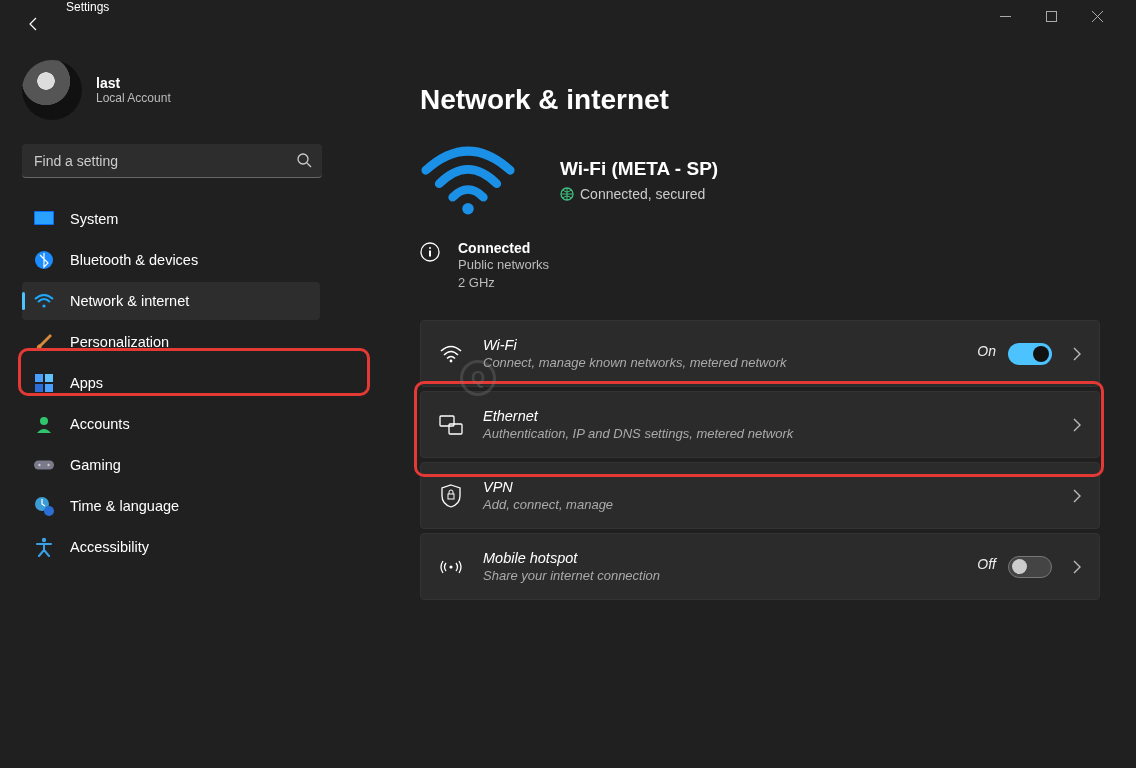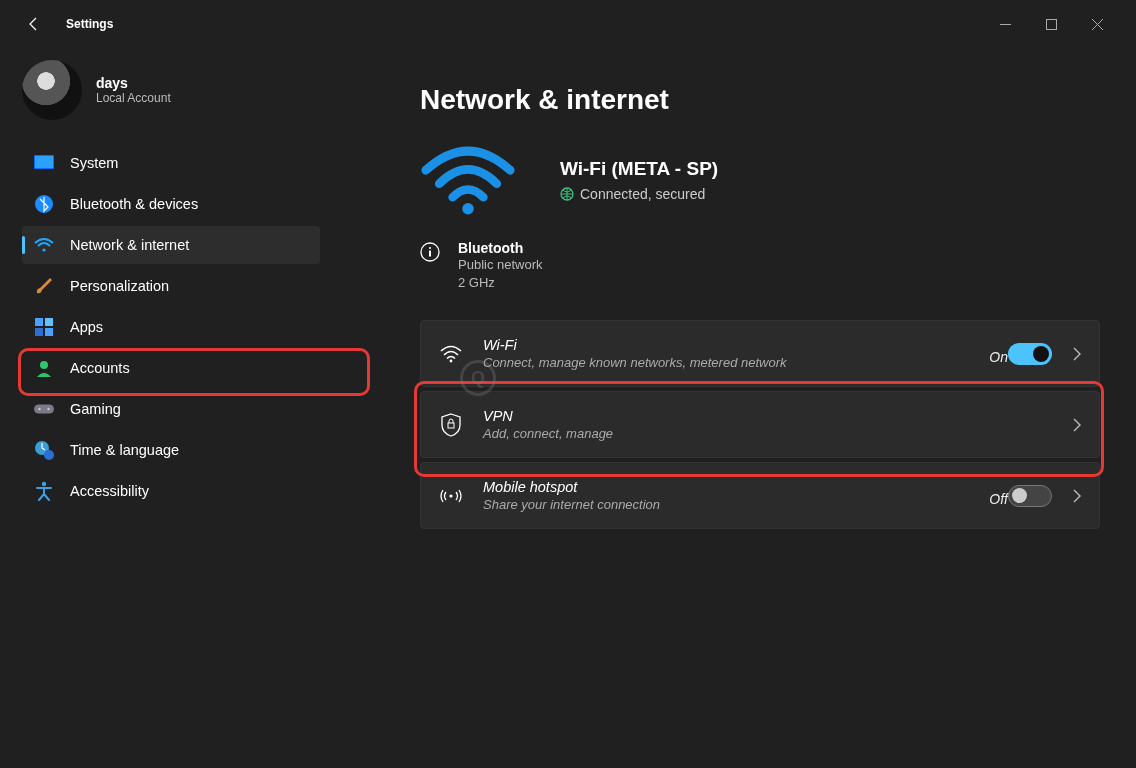--- a/index.html
+++ b/index.html
@@ -1,17 +1,17 @@
 <!DOCTYPE html>
 <html><head>
 <meta charset="utf-8">
 <style>
 * { margin:0; padding:0; box-sizing:border-box; font-family:"Segoe UI", sans-serif; }
 body { background:#202020; color:#fff; width:1136px; height:768px; overflow:hidden; position:relative; }
-.titlebar { display:flex; align-items:center; height:48px; padding:0 16px 0 18px;font-weight:bold; }
+.titlebar { display:flex; height:48px; padding:0 16px 0 18px; }
 .back { width:32px; display:flex; align-items:center; justify-content:center; }
 .title { font-size:12px; margin-left:16px; color:#fff; }
 .winbtns { margin-left:auto; display:flex; }
 .winbtn { width:46px; height:32px; display:flex; align-items:center; justify-content:center; color:#888; }
 .layout { display:flex; height:calc(100% - 48px); }
 .sidebar { width:320px; padding:12px 0 0 22px; display:flex; flex-direction:column; }
 .profile { display:flex; align-items:center; gap:14px; margin-bottom:24px; }
 .avatar { width:60px; height:60px; border-radius:50%; background:radial-gradient(circle at 40% 35%, #ddd 0 16%, #555 17% 45%, #111 46% 100%); }
 .profile-name { font-size:14px; font-weight:600; }
 .profile-sub { font-size:12px; color:#bbb; }
@@ -38,21 +38,21 @@
 .block-icon { width:22px; height:22px; margin-top:2px; color:#fff; }
 .block-title { font-size:14px; font-weight:600; }
 .block-sub { font-size:13px; color:#bbb; line-height:1.4; }
 .chev { color:#bbb; margin-left:18px; margin-top:14px; }
 .cards { display:flex; flex-direction:column; gap:4px; }
 .card { background:#2b2b2b; border:1px solid #333; border-radius:4px; padding:16px 18px; display:flex; align-items:center; gap:20px; cursor:pointer; position:relative;font-style:italic; }
 .card-icon { width:24px; height:24px; display:flex; align-items:center; justify-content:center; color:#fff; }
 .card-body { flex:1; }
 .card-title { font-size:14.5px; color:#fff; }
 .card-sub { font-size:13px; color:#aaa; margin-top:2px; }
-.toggle-wrap { display:flex; align-items:flex-end; }
+.toggle-wrap { display:flex; align-items:flex-start; gap:12px; }
 .toggle-label { font-size:14px; color:#eee; }
 .toggle { width:44px; height:22px; border-radius:11px; position:relative; }
 .toggle.on { background:#4cc2ff; }
 .toggle.on .knob { position:absolute; right:3px; top:3px; width:16px; height:16px; border-radius:50%; background:#111; }
 .toggle.off { background:#444; border:1px solid #777; }
 .toggle.off .knob { position:absolute; left:3px; top:2.5px; width:15px; height:15px; border-radius:50%; background:#ccc; }
 .card-chev { color:#bbb; }
 .watermark { position:absolute; left:460px; top:360px; color:#888; opacity:.28; font-size:32px; font-weight:600; display:flex; align-items:center; gap:6px; pointer-events:none; }
 .wm-icon { width:36px; height:36px; border:3px solid #888; border-radius:50%; display:flex; align-items:center; justify-content:center; font-size:18px; }
 svg { display:block; }
@@ -84,25 +84,34 @@
         </svg>
       </div>
   </div>
 </div>
 
 <div class="layout">
   <div class="sidebar">
     <div class="profile">
       <div class="avatar"></div>
       <div>
-        <div class="profile-name">days</div>
+        <div class="profile-name">last</div>
         <div class="profile-sub">Local Account</div>
       </div>
     </div>
 
+    <div class="search">
+      <input type="text" placeholder="Find a setting" style="">
+      <span class="sicon">
+        <svg width="16" height="16" viewBox="0 0 16 16">
+            <circle cx="7" cy="7" r="5" stroke="#ccc" fill="none" stroke-width="1.3"></circle>
+            <line x1="11" y1="11" x2="15" y2="15" stroke="#ccc" stroke-width="1.3"></line>
+          </svg>
+      </span>
+    </div>
 
     <div class="nav">
       <div class="nav-item">
         <span class="nicon">
             <svg width="20" height="16">
               <rect width="20" height="14" rx="1" fill="#0a6cff"></rect>
               <rect x="1" y="1" width="18" height="12" fill="#2aa0ff"></rect>
             </svg>
           </span>
         <span class="nlabel">System</span>
@@ -215,22 +224,22 @@
     <div class="info-row">
       <div class="info-block">
         <span class="block-icon">
             <svg width="20" height="20" viewBox="0 0 20 20">
               <circle cx="10" cy="10" r="9" stroke="#fff" fill="none" stroke-width="1.3"></circle>
               <circle cx="10" cy="6" r="1" fill="#fff"></circle>
               <rect x="9" y="8.5" width="2" height="6" fill="#fff"></rect>
             </svg>
           </span>
         <div>
-          <div class="block-title">Bluetooth</div>
-          <div class="block-sub">Public network</div>
+          <div class="block-title">Connected</div>
+          <div class="block-sub">Public networks</div>
           <div class="block-sub">2 GHz</div>
         </div>
       </div>
     </div>
 
     <div class="cards">
       <div class="card" style="position:relative;">
         <span class="card-icon">
             <svg width="24" height="18" viewBox="0 0 24 18">
               <path d="M2 6 Q12 -3 22 6" stroke="#fff" stroke-width="1.6" fill="none"></path>
@@ -249,20 +258,37 @@
               <div class="knob"></div>
             </div>
         </div>
         <span class="card-chev">
             <svg width="9" height="14" viewBox="0 0 9 14">
               <path d="M2 1 L8 7 L2 13" stroke="#bbb" fill="none" stroke-width="1.4"></path>
             </svg>
           </span>
       </div>
 
+      <div class="card">
+        <span class="card-icon">
+            <svg width="24" height="20" viewBox="0 0 24 20">
+              <rect x="1" y="1" width="14" height="10" rx="1" stroke="#fff" fill="none" stroke-width="1.3"></rect>
+              <rect x="10" y="9" width="13" height="10" rx="1" stroke="#fff" fill="none" stroke-width="1.3"></rect>
+            </svg>
+          </span>
+        <div class="card-body">
+          <div class="card-title">Ethernet</div>
+          <div class="card-sub">Authentication, IP and DNS settings, metered network</div>
+        </div>
+        <span class="card-chev">
+            <svg width="9" height="14" viewBox="0 0 9 14">
+              <path d="M2 1 L8 7 L2 13" stroke="#bbb" fill="none" stroke-width="1.4"></path>
+            </svg>
+          </span>
+      </div>
 
       <div class="card">
         <span class="card-icon">
             <svg width="20" height="24" viewBox="0 0 20 24">
               <path d="M10 1 L19 4 V12 Q19 20 10 23 Q1 20 1 12 V4 Z" stroke="#fff" fill="none" stroke-width="1.3"></path>
               <rect x="7" y="10" width="6" height="5" stroke="#fff" fill="none" stroke-width="1"></rect>
               <path d="M8 10 V8 a2 2 0 0 1 4 0 V10" stroke="#fff" fill="none" stroke-width="1"></path>
             </svg>
           </span>
         <div class="card-body">

